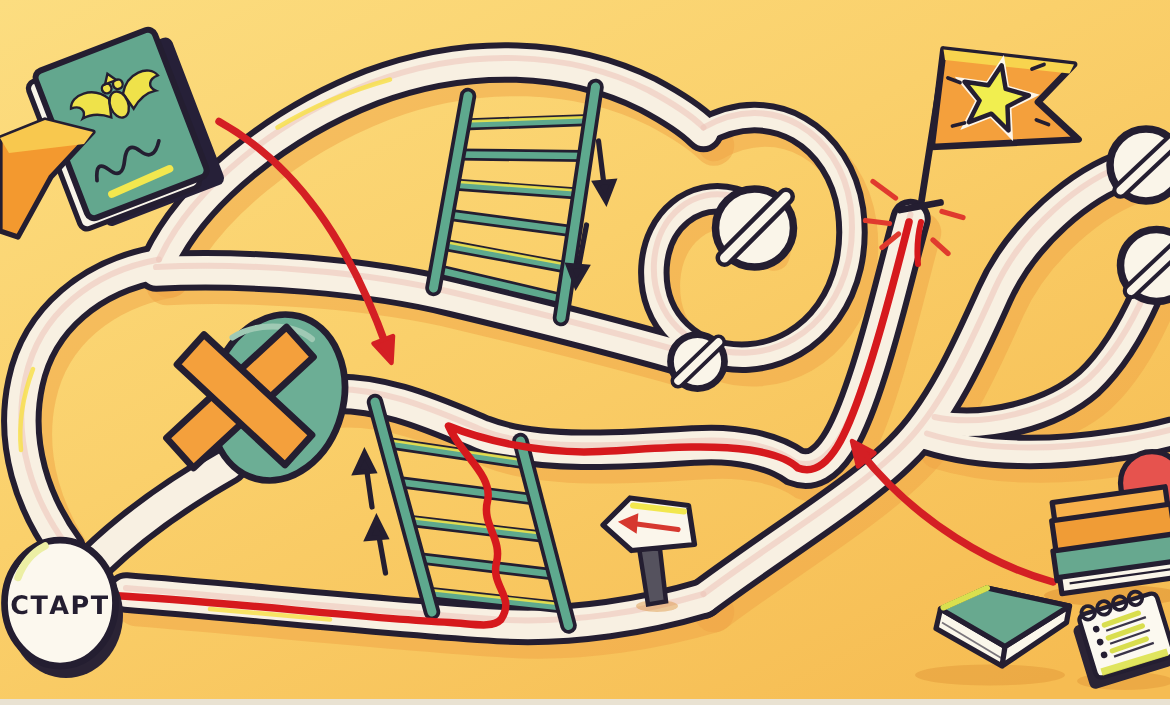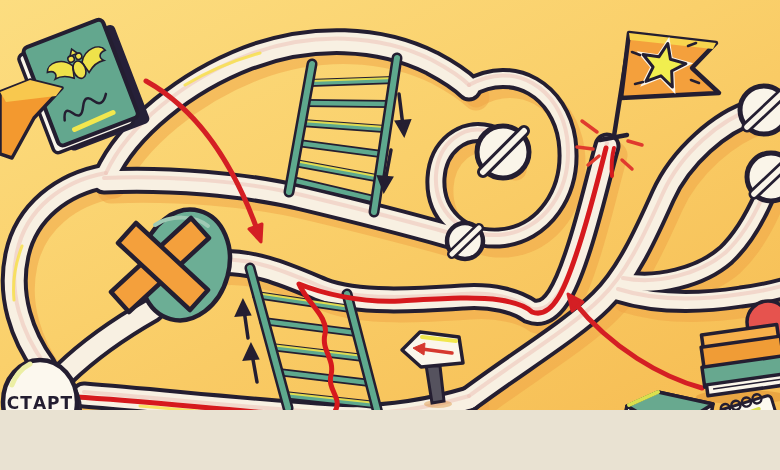--- a/index.html
+++ b/index.html
@@ -1,16 +1,16 @@
 <!DOCTYPE html>
 <html><head>
 <meta charset="utf-8">
 <style>
   html,body{margin:0;padding:0;background:#e9e2d2;}
-  .stage{width:780px;height:410px;position:relative;overflow:hidden;
+  .stage{width:780px;height:466px;position:relative;overflow:hidden;
          font-family:"DejaVu Sans","Liberation Sans",sans-serif;}
   svg{display:block}
   
   .sh{fill:none;stroke:#EFA446;stroke-linecap:round;opacity:.5;transform:translate(7px,9px);}
   .dk{fill:none;stroke:#241E31;stroke-linecap:round;}
   .cr{fill:none;stroke:#F8F0E2;stroke-linecap:round;}
   .pk{fill:none;stroke:#EDC3B8;stroke-linecap:round;stroke-width:4;opacity:.55;transform:translate(0,-3px);}
   .w1{stroke-width:27}.w1c{stroke-width:19}
   .w2{stroke-width:21}.w2c{stroke-width:13}
   .w3{stroke-width:23}.w3c{stroke-width:15}

